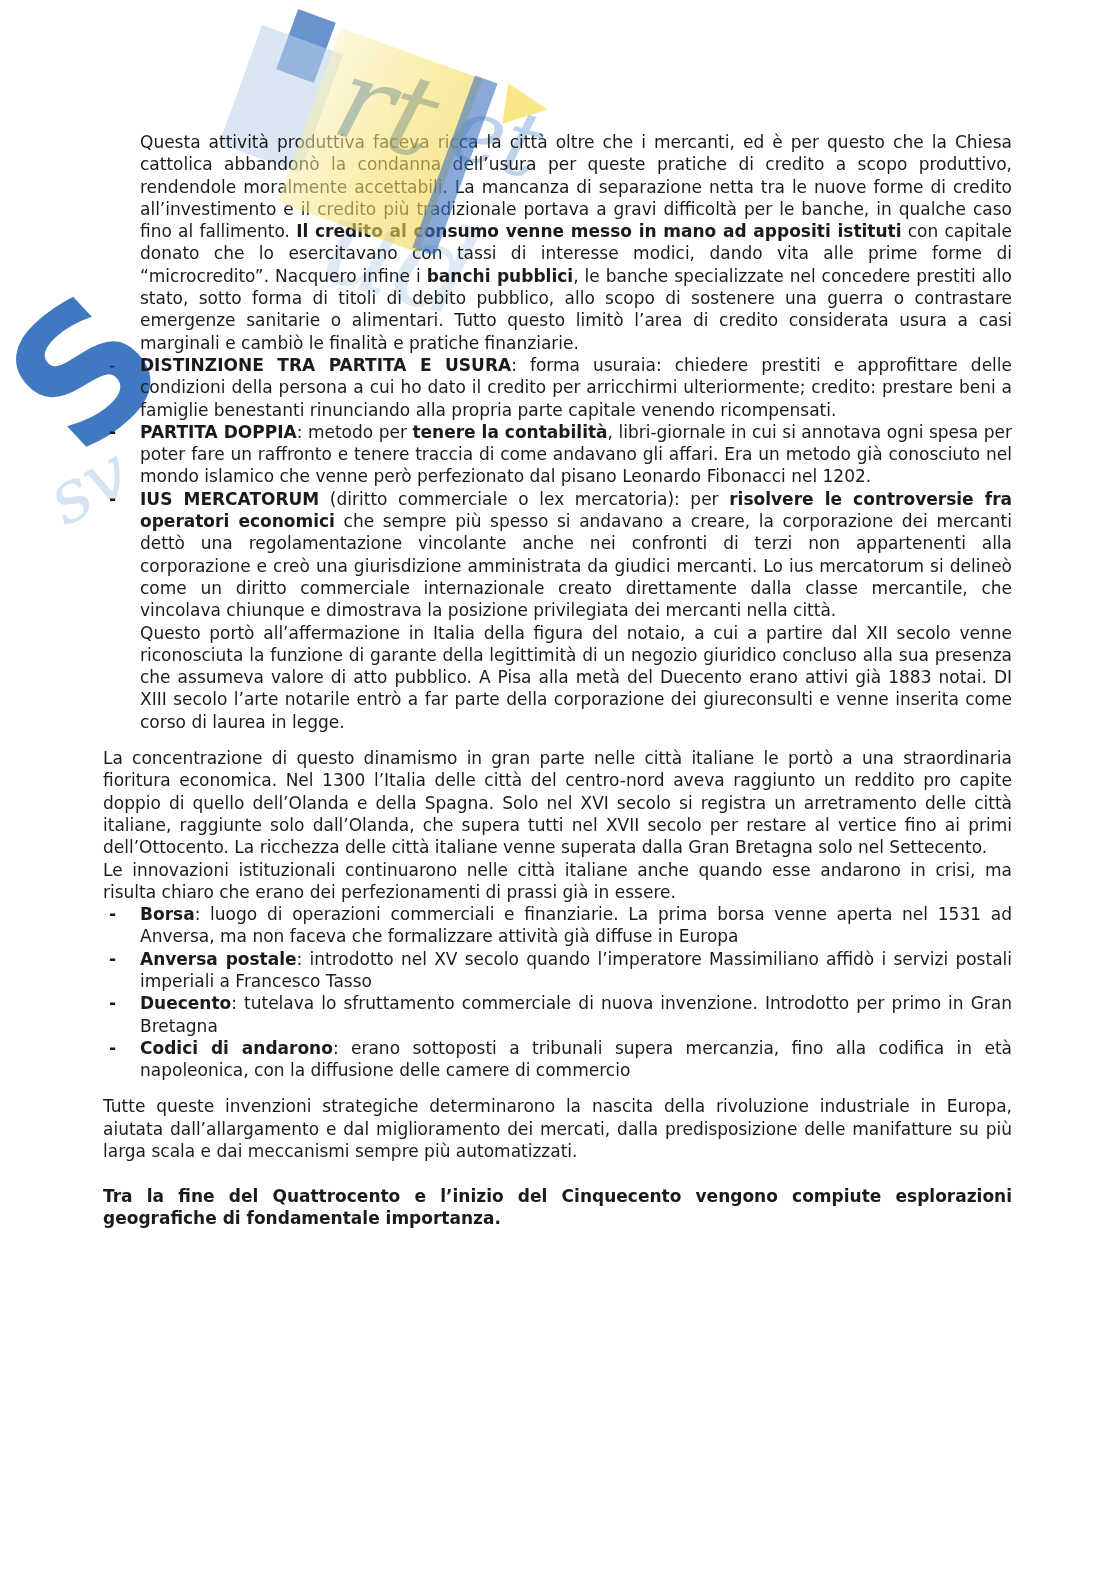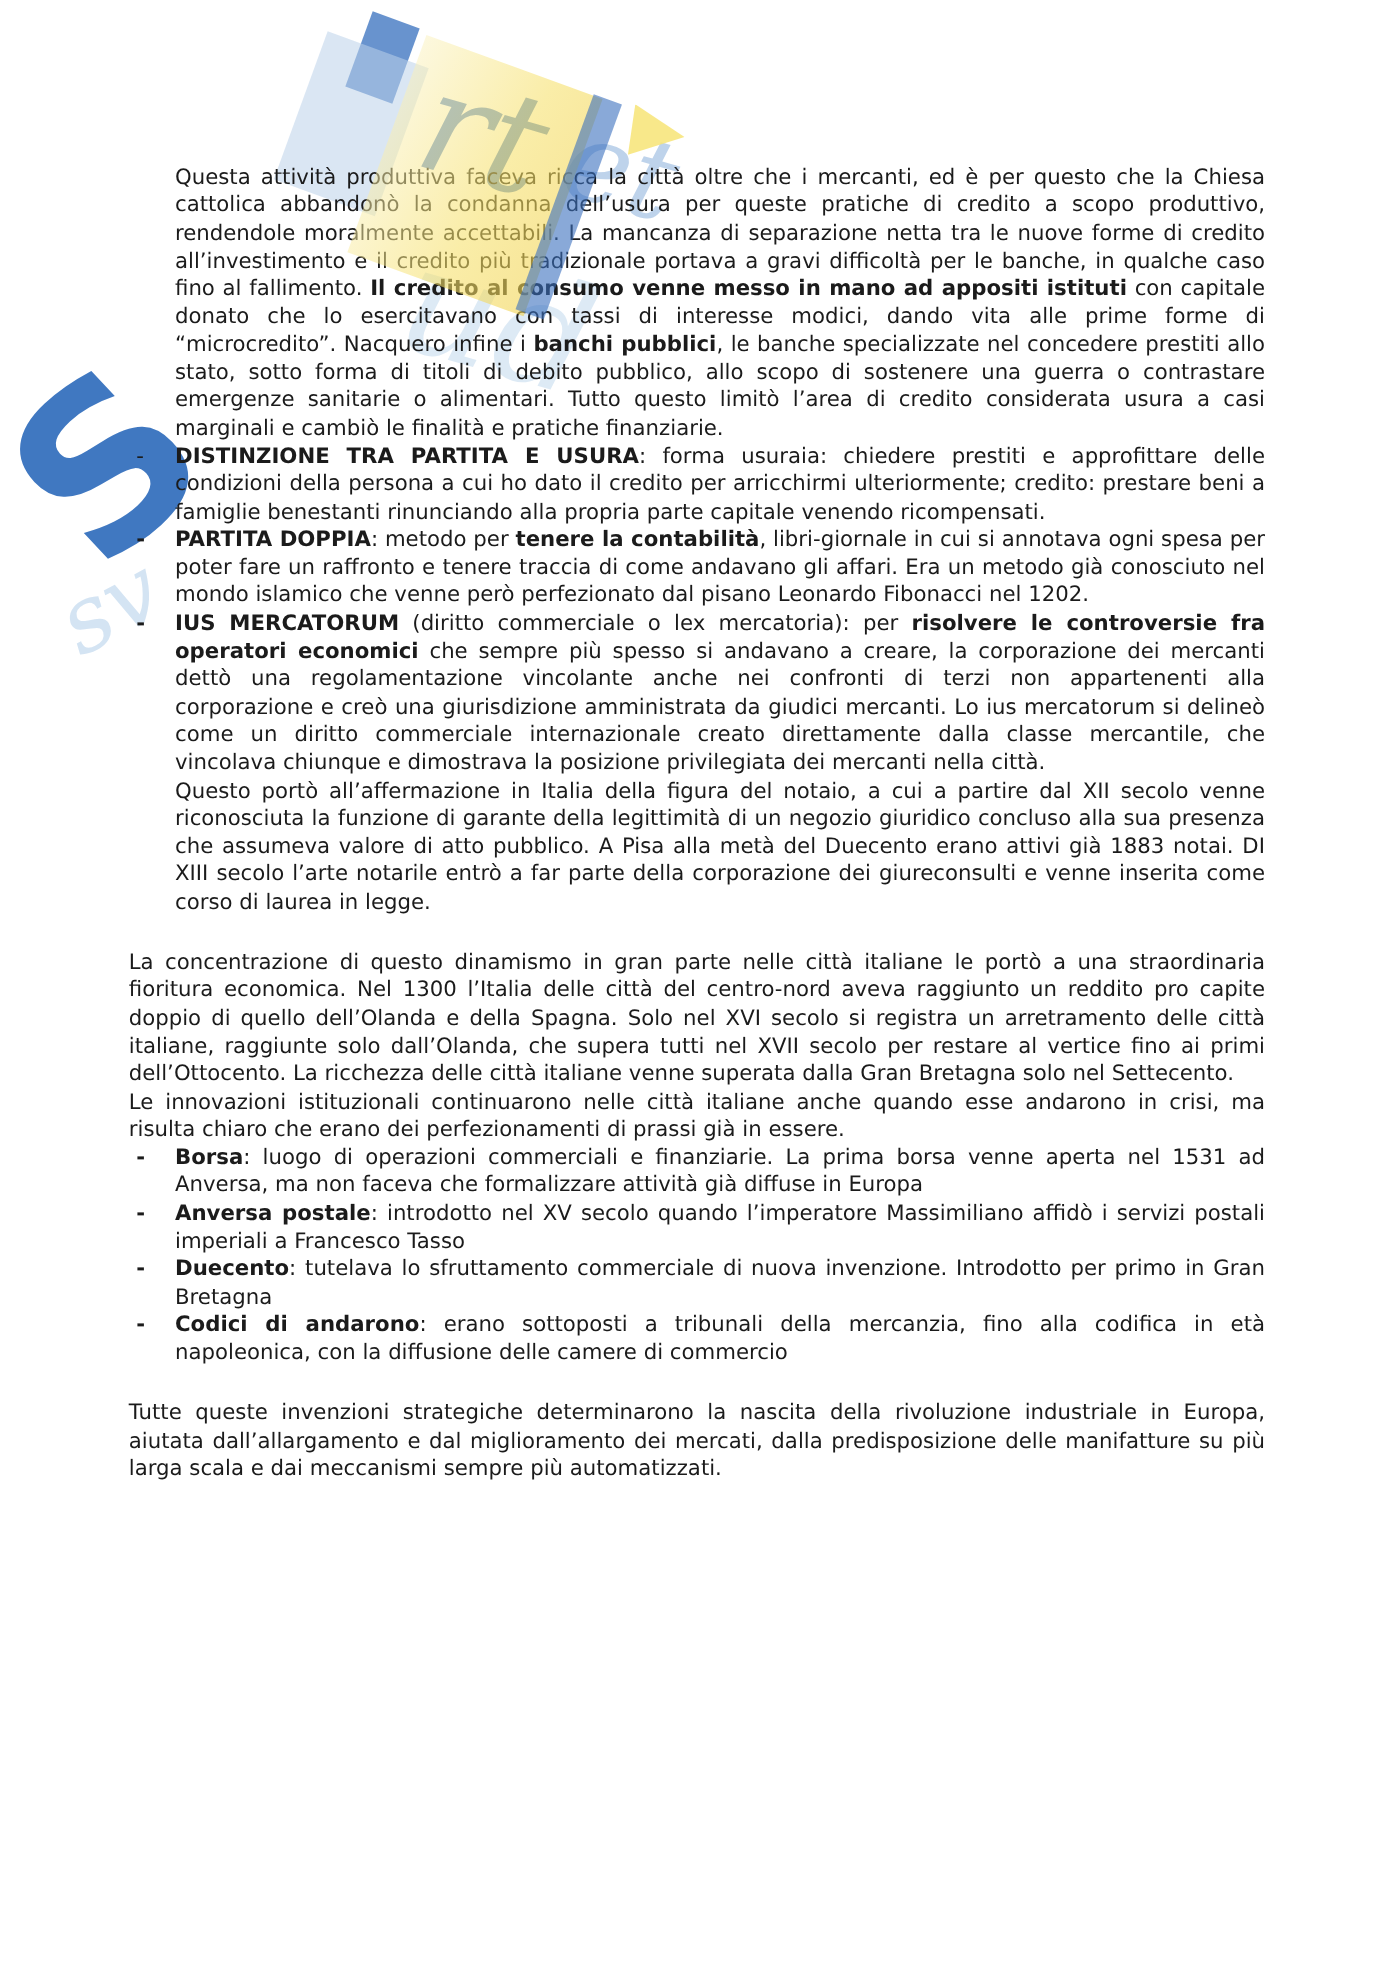--- a/index.html
+++ b/index.html
@@ -15,21 +15,21 @@
   .doc{
     position:absolute;left:103px;top:0;width:909px;
     padding-top:131px;
     font-size:17px;line-height:22.3px;
     z-index:2;
   }
   .para,.heading,.li{text-align:justify;}
   .heading{font-weight:bold;}
   .b{font-weight:bold;}
   .indent{padding-left:37px;}
-  .gap{margin-top:26px;}
+  .gap{margin-top:14px;}
   .li{position:relative;padding-left:37px;}
   .li .dash{position:absolute;left:6px;top:0;}
   
   .wm{position:absolute;pointer-events:none;}
   .z1{z-index:1;}
   .z3{z-index:3;}
   #wm-blue-top{left:286px;top:14px;width:40px;height:64px;
     background:rgba(77,128,198,.85);transform:rotate(20deg);}
   #wm-pale-tri{left:238px;top:36px;width:86px;height:126px;
     background:rgba(188,210,234,.55);transform:rotate(20deg);}
@@ -70,22 +70,22 @@
       <div>
         <div class="li"><span class="dash">-</span><span class="b">DISTINZIONE TRA PARTITA E USURA</span><span>: forma usuraia: chiedere prestiti e approfittare delle condizioni della persona a cui ho dato il credito per arricchirmi ulteriormente; credito: prestare beni a famiglie benestanti rinunciando alla propria parte capitale venendo ricompensati.</span></div>
         <div class="li"><span class="dash b">-</span><span class="b">PARTITA DOPPIA</span><span>: metodo per </span><span class="b">tenere la contabilità</span><span>, libri-giornale in cui si annotava ogni spesa per poter fare un raffronto e tenere traccia di come andavano gli affari. Era un metodo già conosciuto nel mondo islamico che venne però perfezionato dal pisano Leonardo Fibonacci nel 1202.</span></div>
         <div class="li"><span class="dash b">-</span><span class="b">IUS MERCATORUM</span><span> (diritto commerciale o lex mercatoria): per </span><span class="b">risolvere le controversie fra operatori economici</span><span> che sempre più spesso si andavano a creare, la corporazione dei mercanti dettò una regolamentazione vincolante anche nei confronti di terzi non appartenenti alla corporazione e creò una giurisdizione amministrata da giudici mercanti. Lo ius mercatorum si delineò come un diritto commerciale internazionale creato direttamente dalla classe mercantile, che vincolava chiunque e dimostrava la posizione privilegiata dei mercanti nella città.</span><br><span>Questo portò all’affermazione in Italia della figura del notaio, a cui a partire dal XII secolo venne riconosciuta la funzione di garante della legittimità di un negozio giuridico concluso alla sua presenza che assumeva valore di atto pubblico. A Pisa alla metà del Duecento erano attivi già 1883 notai. DI XIII secolo l’arte notarile entrò a far parte della corporazione dei giureconsulti e venne inserita come corso di laurea in legge.</span></div>
       </div>
       <div class="para gap"><span>La concentrazione di questo dinamismo in gran parte nelle città italiane le portò a una straordinaria fioritura economica. Nel 1300 l’Italia delle città del centro-nord aveva raggiunto un reddito pro capite doppio di quello dell’Olanda e della Spagna. Solo nel XVI secolo si registra un arretramento delle città italiane, raggiunte solo dall’Olanda, che supera tutti nel XVII secolo per restare al vertice fino ai primi dell’Ottocento. La ricchezza delle città italiane venne superata dalla Gran Bretagna solo nel Settecento.</span><br><span>Le innovazioni istituzionali continuarono nelle città italiane anche quando esse andarono in crisi, ma risulta chiaro che erano dei perfezionamenti di prassi già in essere.</span></div>
       <div>
         <div class="li"><span class="dash b">-</span><span class="b">Borsa</span><span>: luogo di operazioni commerciali e finanziarie. La prima borsa venne aperta nel 1531 ad Anversa, ma non faceva che formalizzare attività già diffuse in Europa</span></div>
         <div class="li"><span class="dash b">-</span><span class="b">Anversa postale</span><span>: introdotto nel XV secolo quando l’imperatore Massimiliano affidò i servizi postali imperiali a Francesco Tasso</span></div>
         <div class="li"><span class="dash b">-</span><span class="b">Duecento</span><span>: tutelava lo sfruttamento commerciale di nuova invenzione. Introdotto per primo in Gran Bretagna</span></div>
-        <div class="li"><span class="dash b">-</span><span class="b">Codici di andarono</span><span>: erano sottoposti a tribunali della mercanzia, fino alla codifica in età napoleonica, con la diffusione delle camere di commercio</span></div>
+        <div class="li"><span class="dash b">-</span><span class="b">Codici di andarono</span><span>: erano sottoposti a tribunali supera mercanzia, fino alla codifica in età napoleonica, con la diffusione delle camere di commercio</span></div>
       </div>
       <div class="para gap"><span>Tutte queste invenzioni strategiche determinarono la nascita della rivoluzione industriale in Europa, aiutata dall’allargamento e dal miglioramento dei mercati, dalla predisposizione delle manifatture su più larga scala e dai meccanismi sempre più automatizzati.</span></div>
-      <div class="para"><br></div>
+      <div class="para"><br><span class="b">Tra la fine del Quattrocento e l’inizio del Cinquecento vengono compiute esplorazioni geografiche di fondamentale importanza.</span></div>
     </div>
 
   <div class="wm z3" id="wm-yellow"></div>
   <div class="wm z3" id="wm-band"></div>
 
 </div>
 
 </body></html>

